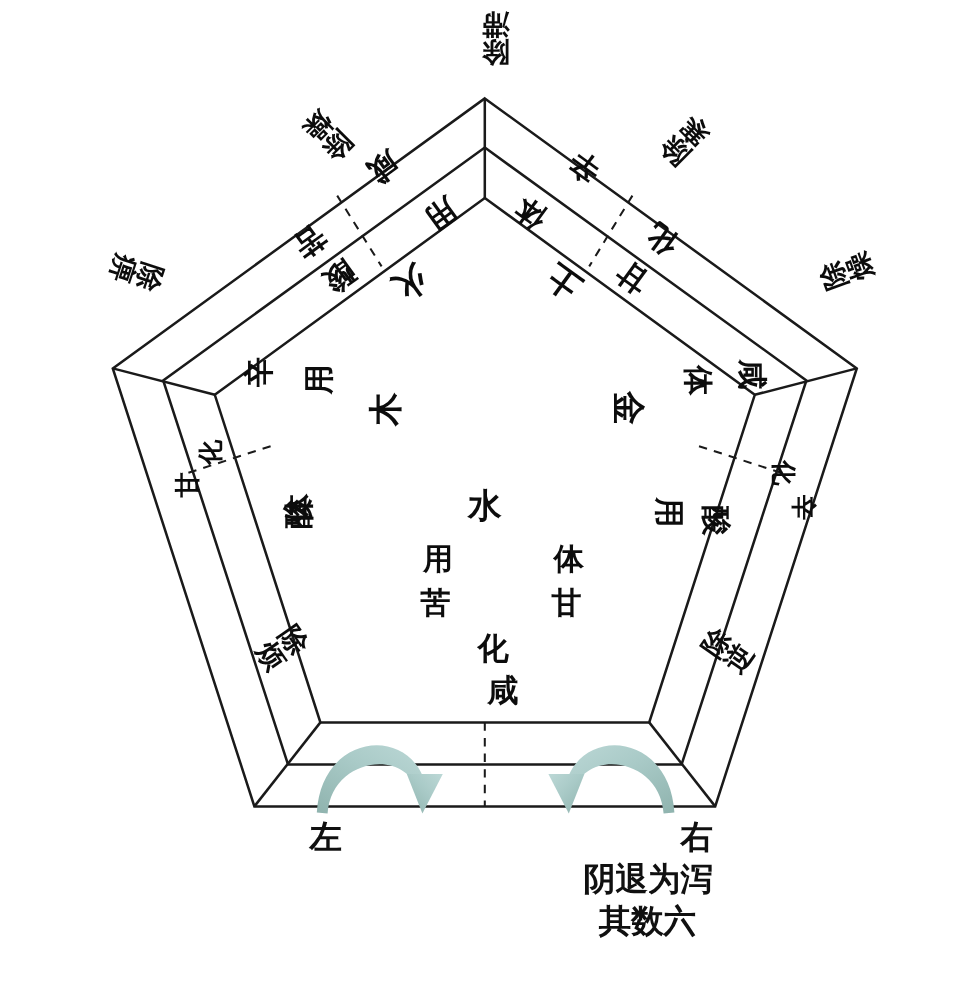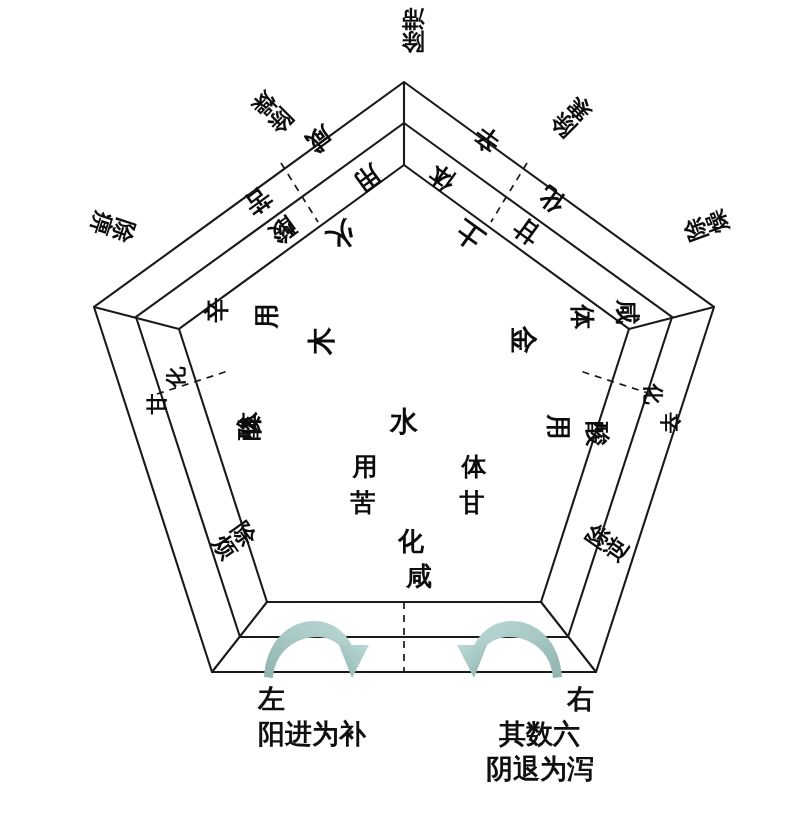--- a/index.html
+++ b/index.html
@@ -171,22 +171,21 @@
 
     <g>
       <path d="M553,73 C550,26 486,18 478,56 L470,54
                C480,-2 558,4 562,72 Z" fill="url(#arrR)"></path>
       <path d="M487,40 L457,40 L474,73 Z" fill="url(#arrR)"></path>
     </g>
   </svg>
 
   <div class="arrow-cap" style="left:258px;top:681px;">
     <span class="hd">左</span>
-    <span class="hd">阳进为补</span>
   </div>
 
   <div class="arrow-cap" style="left:466px;top:681px;text-align:right;width:128px;">
     <span class="hd">右</span>
+    <span class="hd">阴退为泻</span>
     <span class="hd" style="padding-right:14px;">其数六</span>
-    <span class="hd">阴退为泻</span>
   </div>
 
 </div>
 
 </body></html>

